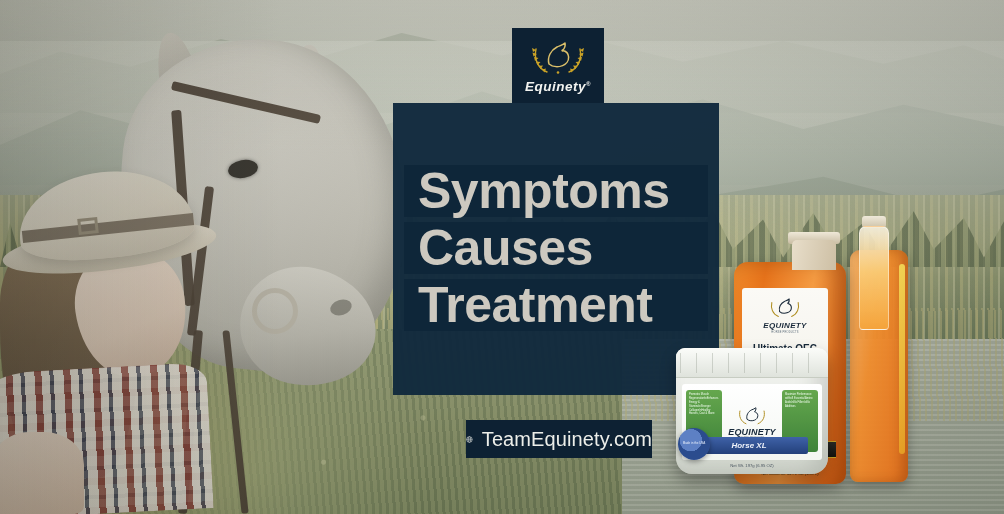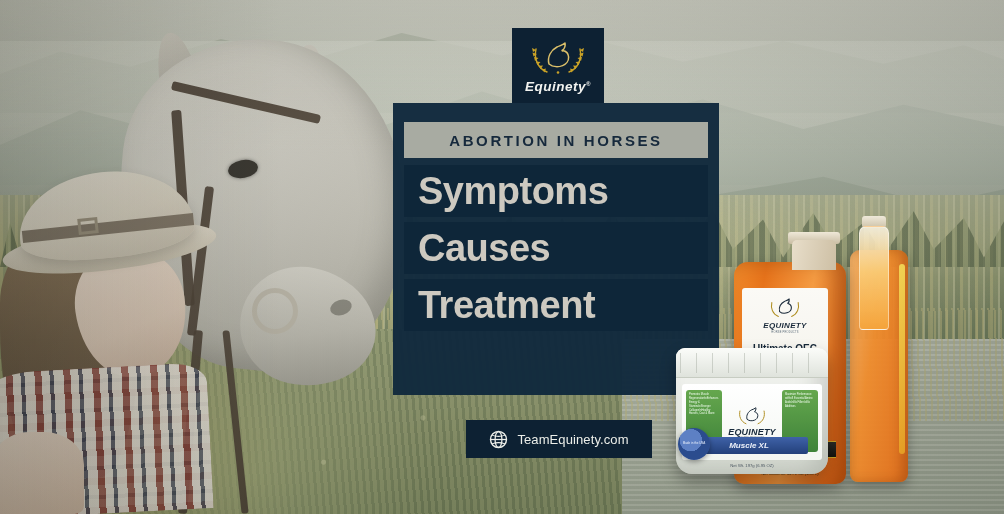--- a/index.html
+++ b/index.html
@@ -260,37 +260,37 @@
     font-size:15px; font-weight:bold; letter-spacing:2.6px;
     color:#16293c; white-space:nowrap;
   }
   .hl-row {
     position:absolute; left:404px; width:304px; height:52px;
     background:#0e2639;
     display:flex; align-items:center;
     padding-left:14px;
   }
   .hl-row span {
-    font-size:38px; font-weight:bold; letter-spacing:-.5px;
+    font-size:50px; font-weight:bold; letter-spacing:-.5px;
     color:#cdc9c0; line-height:1; white-space:nowrap;
   }
   .hl-row.r1 { top:165px; }
   .hl-row.r2 { top:222px; }
   .hl-row.r3 { top:279px; }
   .hl-row.r4 { top:336px; }
 
   
   .url-pill {
     position:absolute; left:466px; top:420px; width:186px; height:38px;
     background:#0d2133;
     display:flex; align-items:center; justify-content:center; gap:9px;
   }
   .globe-icon { width:19px; height:19px; display:block; }
   .url-text {
-    font-size:13px; color:#eceee9; font-weight:normal; letter-spacing:.1px;text-align:center;
+    font-size:20px; color:#eceee9; font-weight:normal; letter-spacing:.1px;text-align:center;
   }
 
   
   .products { position:absolute; right:0; bottom:0; width:300px; height:260px; }
 
   
   .jug {
     position:absolute; left:30px; top:8px; width:112px; height:222px;
     background:linear-gradient(100deg,#f08a2a 0%,#e6731b 22%,#f49b42 55%,#d9661a 85%,#bf5412 100%);
     border-radius:14px 14px 10px 10px;
@@ -498,23 +498,20 @@
       <path d="M22 26 C20 19 24 12 30 9 C33 7.6 36 7 38 5 C38.6 8 37.4 10.6 35.6 12.4 C39 13 41.4 15.6 41.6 19 C41.8 23 39 26.4 35.6 27.6 C32 29 26 29.4 22 26 Z" fill="none" stroke="#dcc06a" stroke-width="1.5" stroke-linejoin="round"></path>
       <circle cx="35.4" cy="12.6" r="1.1" fill="#dcc06a"></circle>
     </svg>
     <div class="logo-word">
       <span>Equinety</span><sup>®</sup>
     </div>
   </div>
 
   <div class="headline-panel"></div>
 
-  <div class="kicker">
-    <span>ABORTION IN HORSES</span>
-  </div>
 
   <div class="hl-row r1">
     <span>Symptoms</span>
   </div>
   <div class="hl-row r3">
     <span>Treatment</span>
   </div>
   <div class="hl-row r2">
     <span>Causes</span>
   </div>
@@ -580,21 +577,21 @@
           <g fill="none" stroke="#b08f22" stroke-width="1.8" stroke-linecap="round">
             <path d="M20 34 C10 30 7 20 9 11"></path>
               <path d="M42 34 C52 30 55 20 53 11"></path>
           </g>
           <path d="M22 26 C20 19 24 12 30 9 C33 7.6 36 7 38 5 C38.6 8 37.4 10.6 35.6 12.4 C39 13 41.4 15.6 41.6 19 C41.8 23 39 26.4 35.6 27.6 C32 29 26 29.4 22 26 Z" fill="none" stroke="#1a2a3a" stroke-width="1.8" stroke-linejoin="round"></path>
         </svg>
         <div class="tub-brand">EQUINETY</div>
         <div class="tub-sub">HORSE PRODUCTS</div>
       </div>
       <div class="tub-ribbon">
-        <span>Muscle XL</span>
+        <span>Horse XL</span>
       </div>
       <div class="tub-rosette">Made in the USA</div>
       <div class="tub-net">Net Wt. 197g (6.95 OZ)</div>
     </div>
 
   </div>
 
 </div>
 
 </body></html>

